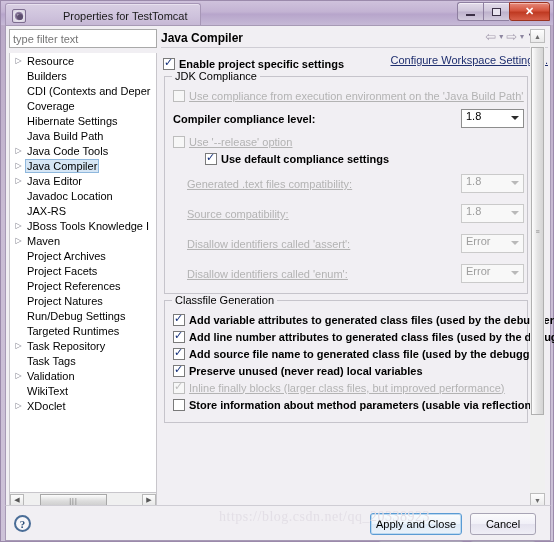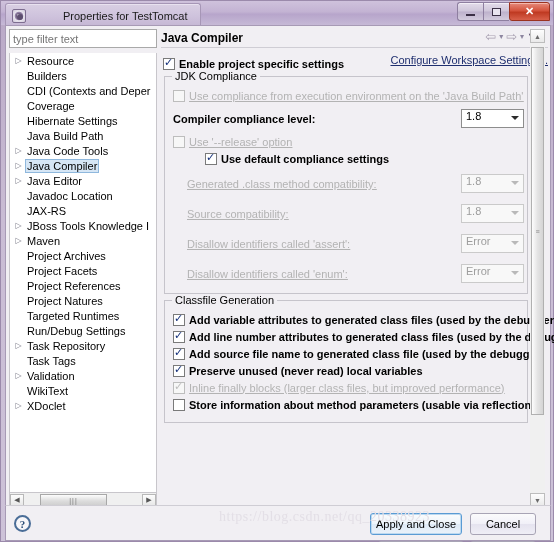--- a/index.html
+++ b/index.html
@@ -378,25 +378,25 @@
           <div class="tree-item">
             <span class="twisty"></span>
             <span class="tree-label">Project References</span>
           </div>
           <div class="tree-item">
             <span class="twisty"></span>
             <span class="tree-label">Project Natures</span>
           </div>
           <div class="tree-item">
             <span class="twisty"></span>
+            <span class="tree-label">Run/Debug Settings</span>
+          </div>
+          <div class="tree-item">
+            <span class="twisty"></span>
             <span class="tree-label">Targeted Runtimes</span>
-          </div>
-          <div class="tree-item">
-            <span class="twisty"></span>
-            <span class="tree-label">Run/Debug Settings</span>
           </div>
           <div class="tree-item">
             <span class="twisty">▷</span>
             <span class="tree-label">Task Repository</span>
           </div>
           <div class="tree-item">
             <span class="twisty"></span>
             <span class="tree-label">Task Tags</span>
           </div>
           <div class="tree-item">
@@ -460,21 +460,21 @@
             <span class="cb dis"></span>
             <span class="lbl dis">Use '--release' option</span>
           </div>
 
           <div class="row" style="position:absolute;left:8px;top:74px;padding-left:32px;">
             <span class="cb checked"></span>
             <span class="lbl b">Use default compliance settings</span>
           </div>
 
           <div class="row dis" style="position:absolute;left:22px;top:99px;">
-            <span class="lbl dis">Generated .class method compatibility:</span>
+            <span class="lbl dis">Generated .text files compatibility:</span>
           </div>
           <div class="combo dis" style="position:absolute;left:296px;top:97px;">
             <span>1.8</span>
             <span class="caret"></span>
           </div>
 
           <div class="row dis" style="position:absolute;left:22px;top:129px;">
             <span class="lbl dis">Source compatibility:</span>
           </div>
           <div class="combo dis" style="position:absolute;left:296px;top:127px;">

